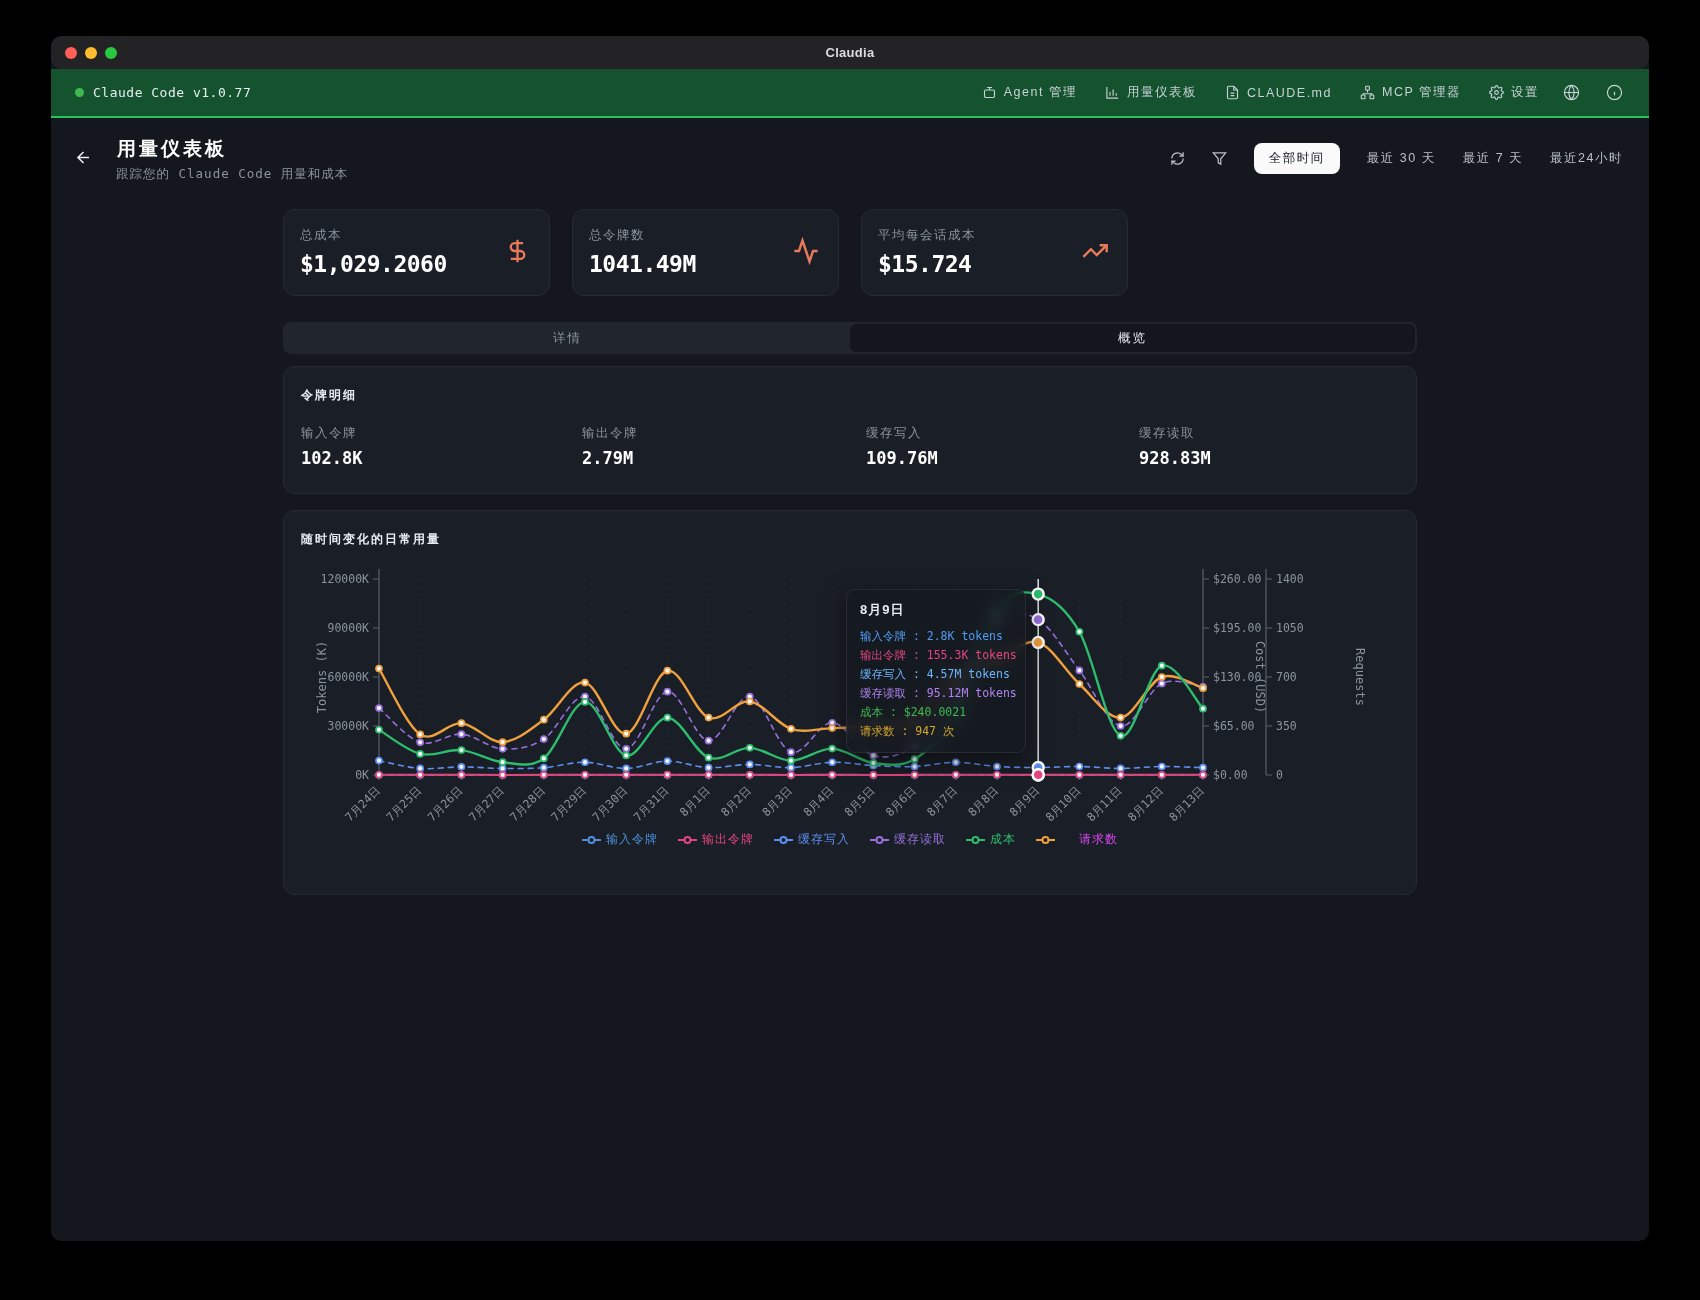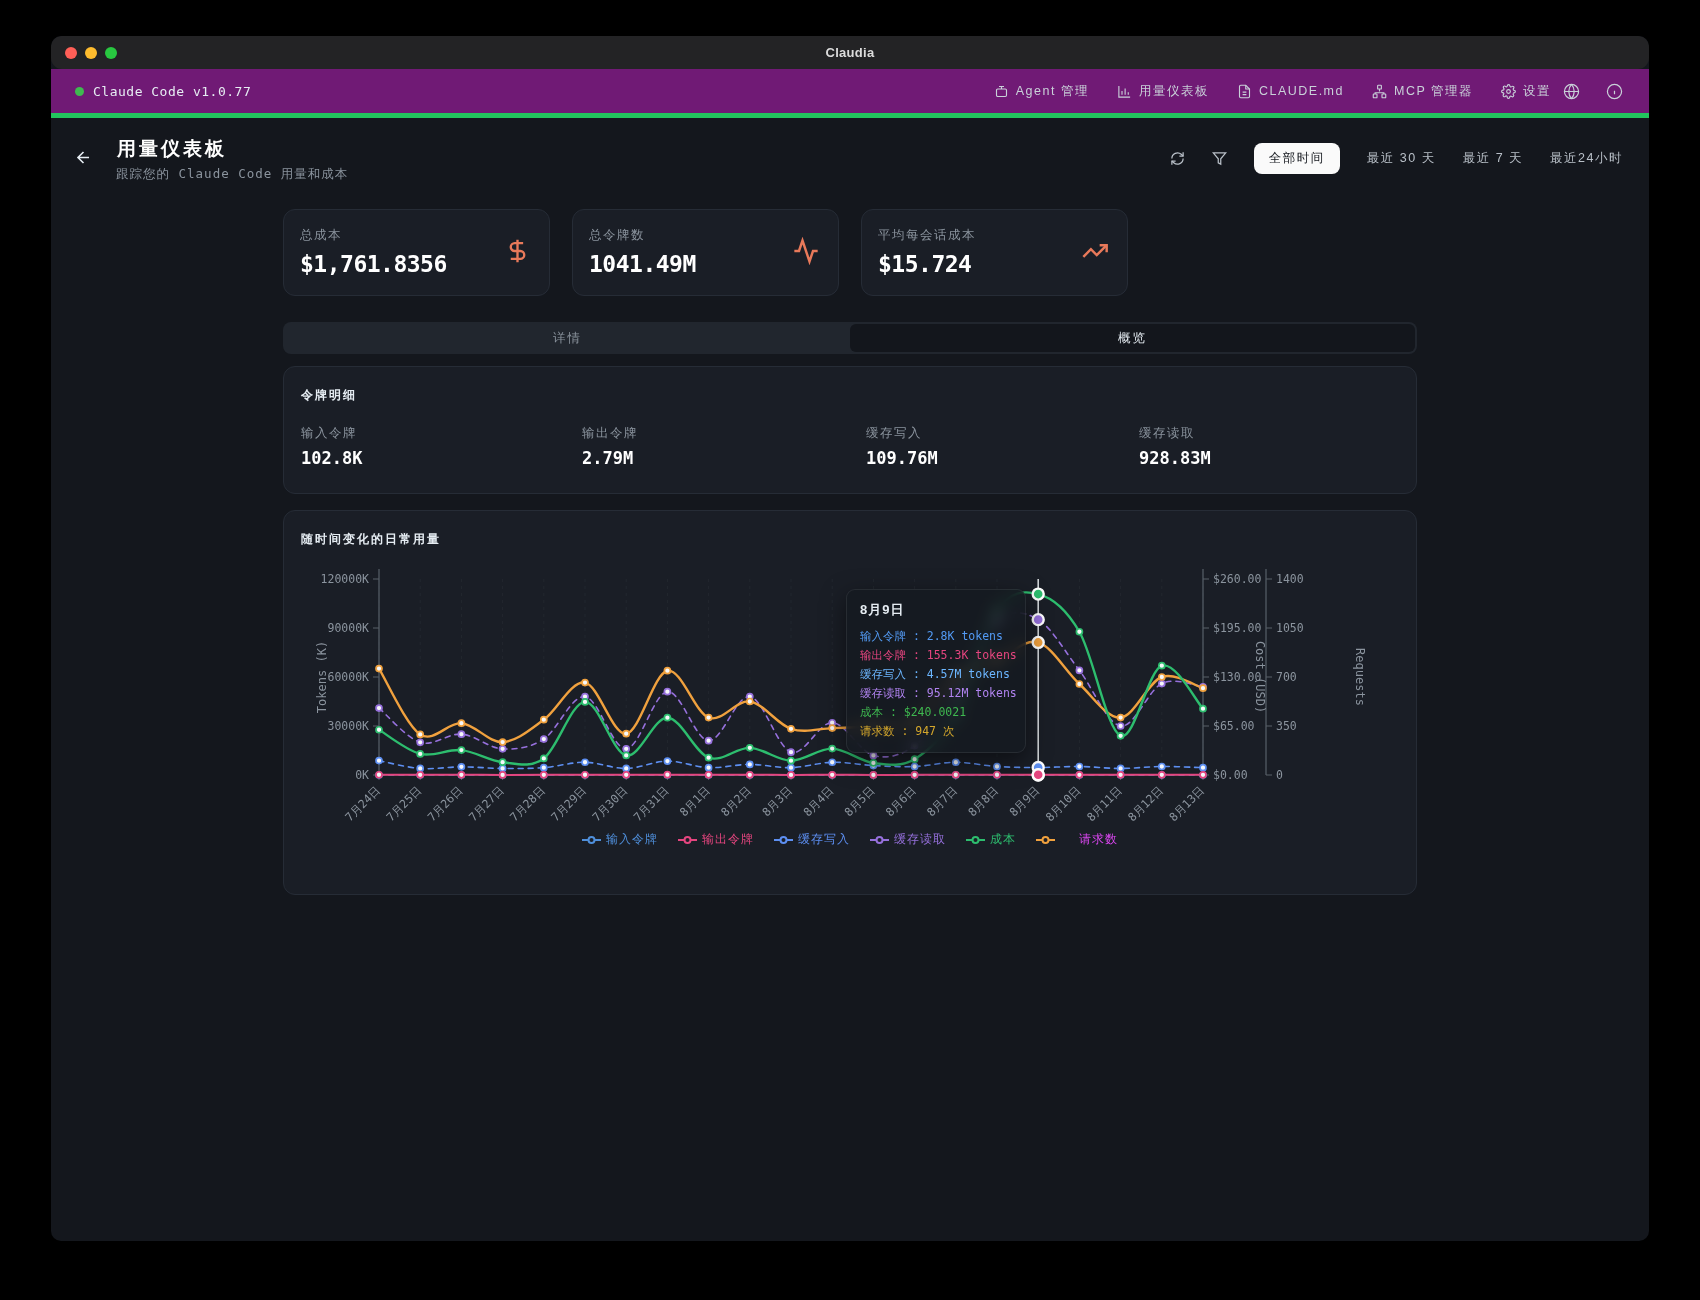--- a/index.html
+++ b/index.html
@@ -13,26 +13,26 @@
 
   
   .titlebar { position:absolute; left:0; top:0; width:100%; height:33px; background:#232325;
     display:flex; align-items:center; justify-content:center;border-radius:11px; }
   .traffic { position:absolute; left:14px; top:10.5px; display:flex; gap:8px; }
   .light { width:12px; height:12px; border-radius:50%; }
   .light.red{ background:#ff5f57; } .light.yellow{ background:#febc2e; } .light.green{ background:#28c840; }
   .win-title { font-size:13px; font-weight:700; color:#dcdcdc; letter-spacing:.3px; }
 
   
-  .appheader { position:absolute; left:0; top:33px; width:100%; height:49px; background:#701a75;
-    border-bottom:5px solid #22c55e; display:flex; align-items:center; }
+  .appheader { position:absolute; left:0; top:33px; width:100%; height:49px; background:#14532d;
+    border-bottom:2px solid #22c55e; display:flex; align-items:center; }
   .app-id { display:flex; align-items:center; gap:9px; margin-left:24px; }
   .status-dot { width:9px; height:9px; border-radius:50%; background:#3fb950; }
   .app-version { font-family:"DejaVu Sans Mono", monospace; font-size:13px; color:#e6edf3; letter-spacing:.5px; }
-  .nav { margin-left:auto; display:flex; align-items:center; gap:28px; margin-right:12px; }
+  .nav { margin-left:auto; display:flex; align-items:center; gap:28px; margin-right:24px; }
   .nav-item { display:flex; align-items:center; gap:7px; color:#c9d1d9; font-size:12.5px;
     letter-spacing:1.5px; cursor:pointer; white-space:nowrap; }
   .nav-item svg { flex:0 0 auto; }
   .icon-btn { color:#c9d1d9; display:flex; align-items:center; cursor:pointer; }
 
   
   .pageheader { position:absolute; left:0; top:82px; width:100%; height:78px; }
   .back-btn { position:absolute; left:20px; top:27px; width:24px; height:24px; color:#e6edf3;
     display:flex; align-items:center; justify-content:center; cursor:pointer; font-size:18px; }
   .page-title { position:absolute; left:66px; top:100px; font-size:19px; font-weight:700; color:#fff; letter-spacing:3px; }
@@ -188,21 +188,21 @@
             <div class="filter-btn">最近 30 天</div>
             <div class="filter-btn">最近 7 天</div>
             <div class="filter-btn">最近24小时</div>
           </div>
       </div>
     </div>
 
     <div class="cards-row" id="cards-row">
         <div class="stat-card">
           <div class="stat-label">总成本</div>
-          <div class="stat-value">$1,761.8356</div>
+          <div class="stat-value">$1,029.2060</div>
           <div class="stat-icon"><svg width="27" height="27" viewBox="0 0 24 24" fill="none" stroke="currentColor" stroke-width="2.1">
               <path d="M12 2v20"></path>
               <path d="M17 5H9.5a3.5 3.5 0 0 0 0 7h5a3.5 3.5 0 0 1 0 7H6"></path>
             </svg></div>
         </div>
         <div class="stat-card">
           <div class="stat-label">总令牌数</div>
           <div class="stat-value">1041.49M</div>
           <div class="stat-icon"><svg width="28" height="28" viewBox="0 0 24 24" fill="none" stroke="currentColor" stroke-width="2.1">
               <path d="M22 12h-4l-3 9L9 3l-3 9H2"></path>

